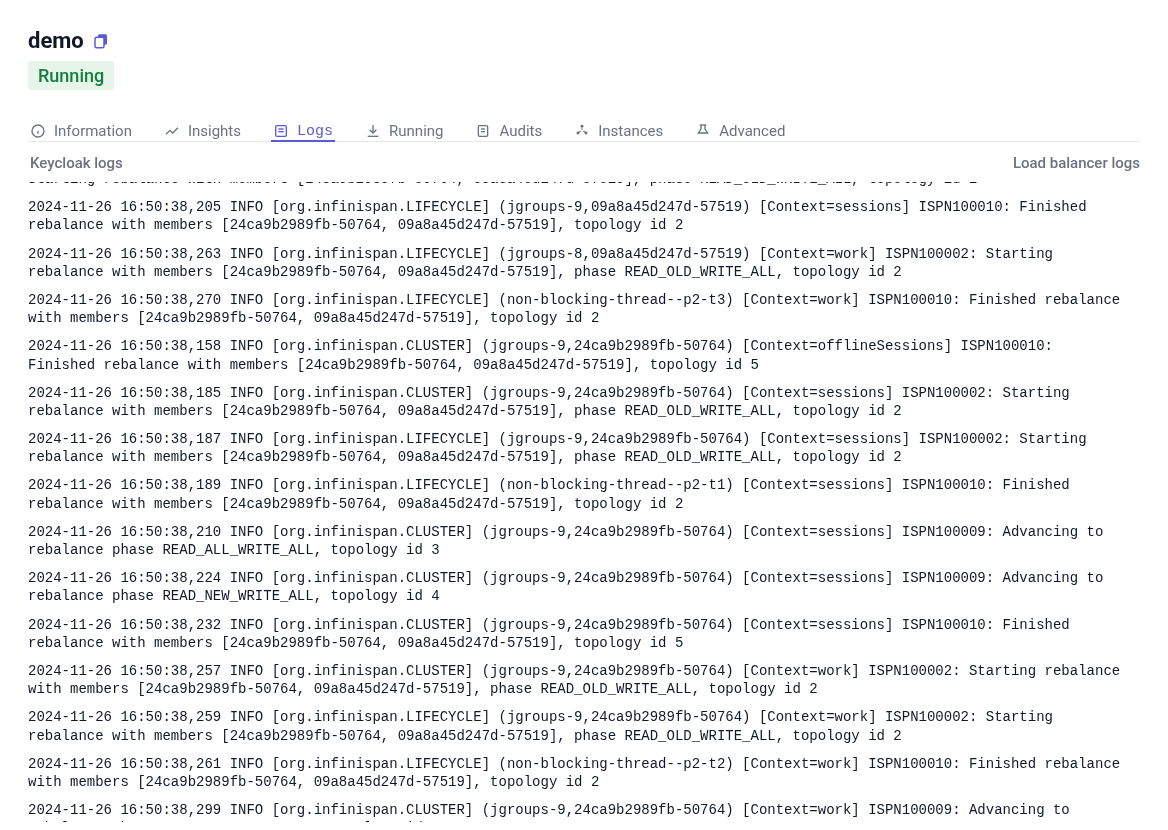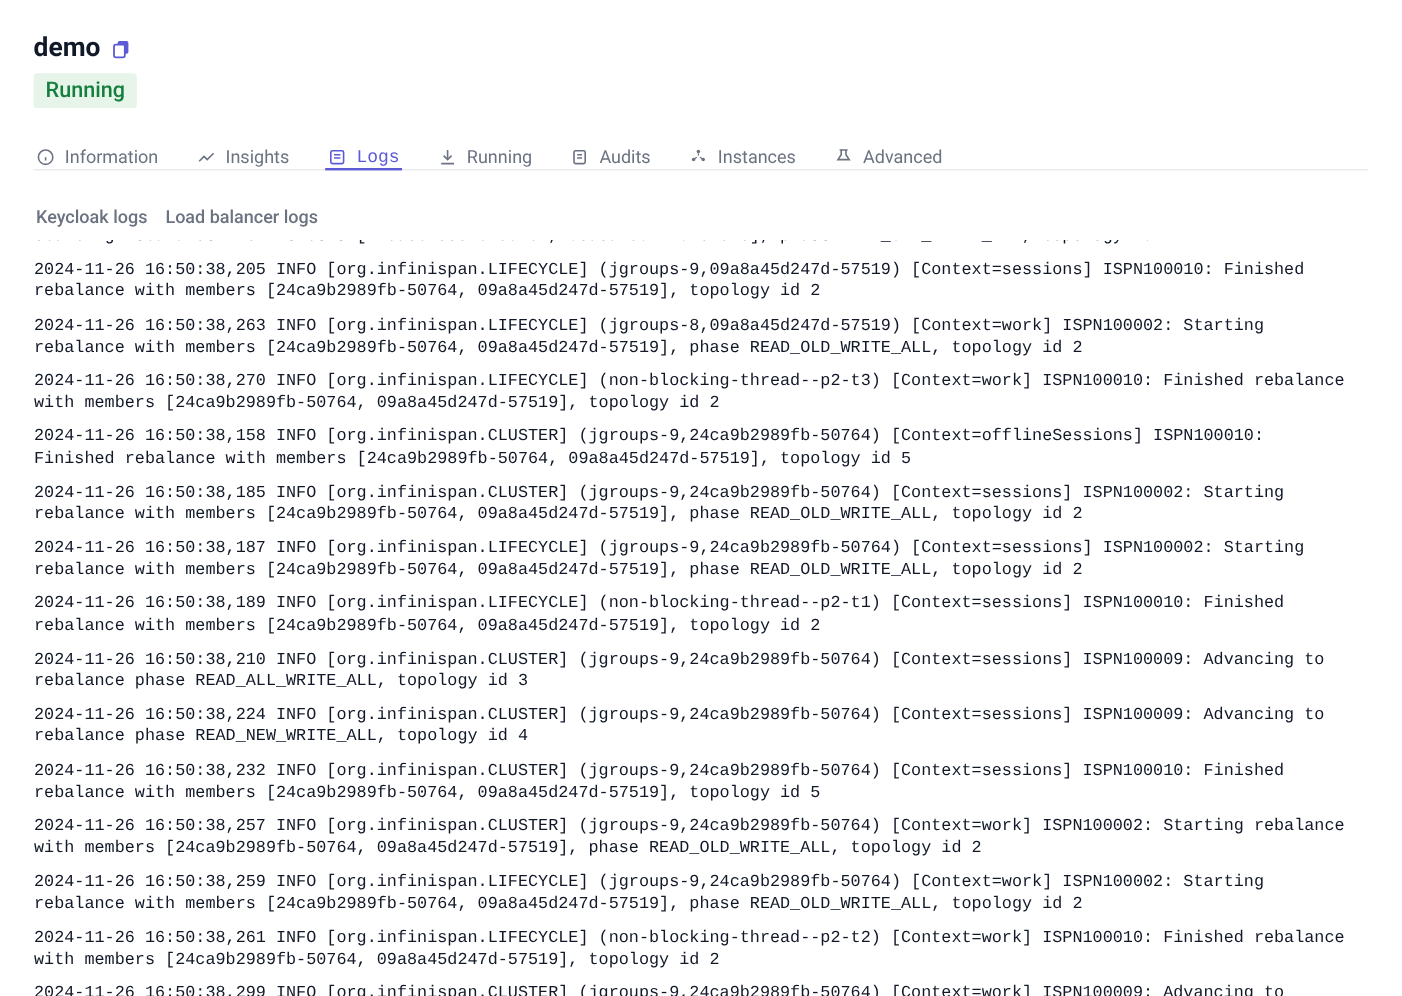--- a/index.html
+++ b/index.html
@@ -58,23 +58,24 @@
     }
     .tab.active {
       color: #5b5bd6;
       border-bottom-color: #5b5bd6;
       font-weight: 500;
       font-family: Liberation Mono, monospace;
     }
     .tab svg { flex-shrink: 0; }
     .subtabs {
       display: flex;
-      gap: 15px;
-      margin-top: 30px;
+      gap: 33px;
+      margin-top: 12px;
       padding-left: 2px;
+      justify-content: space-between;
     }
     .subtab {
       font-size: 15px;
       color: #6b7280;
       font-weight: 500;
       cursor: pointer;
     }
     .log-panel {
       margin-top: 10px;
       font-family: "SFMono-Regular", Consolas, "Liberation Mono", Menlo, monospace;

